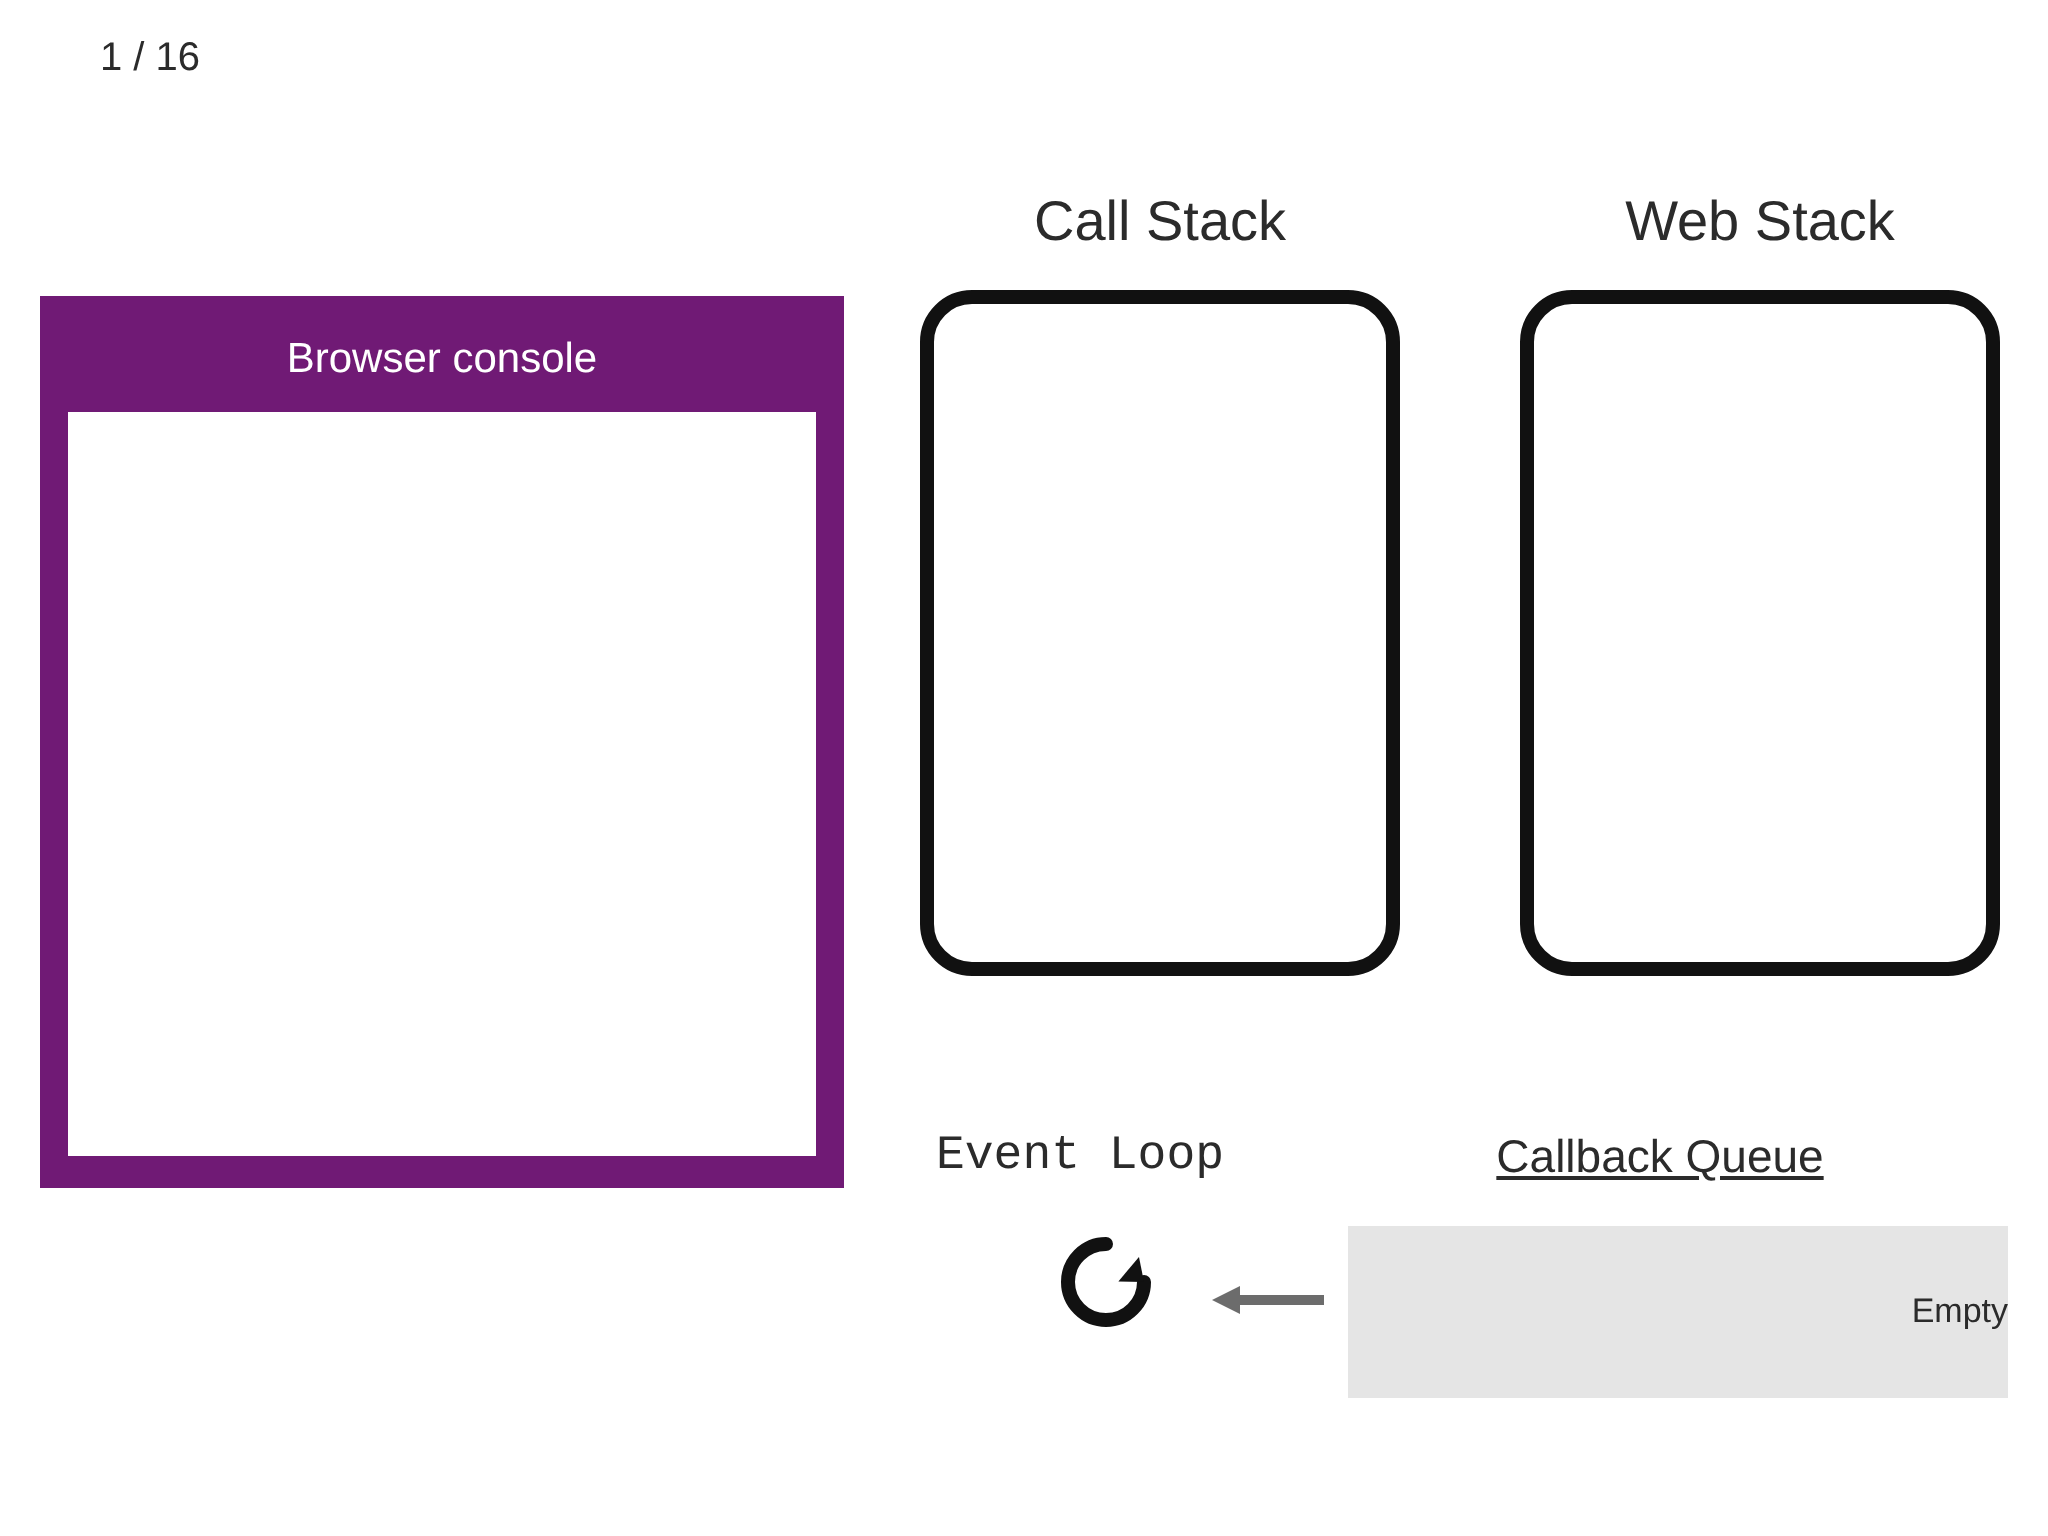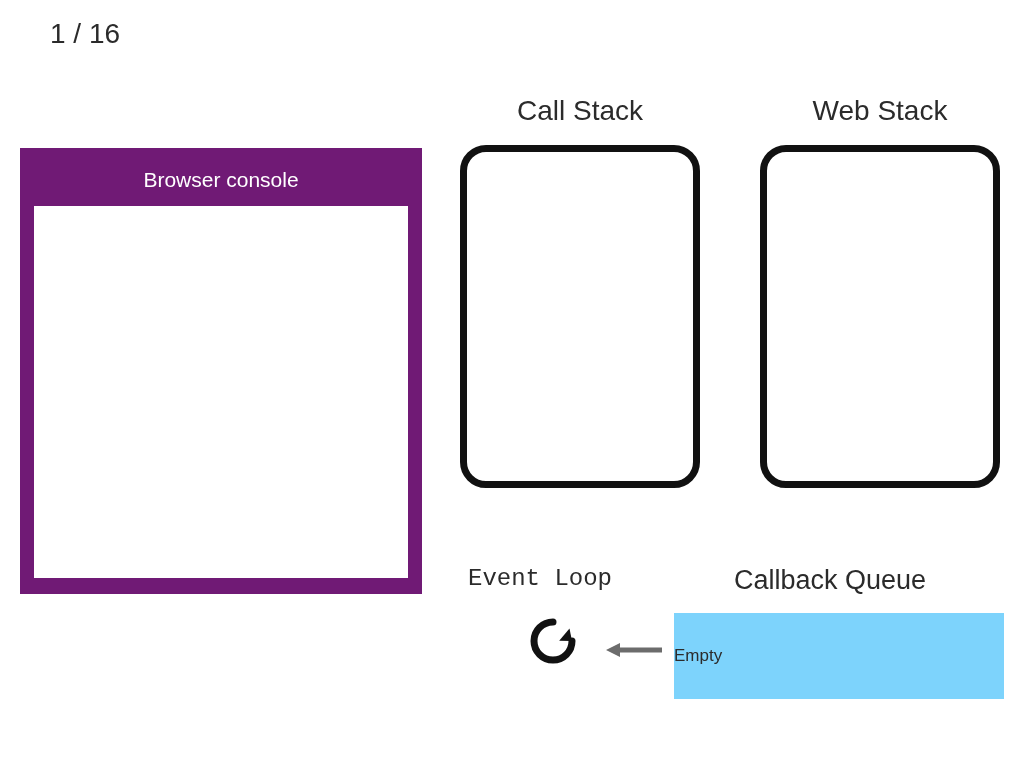--- a/index.html
+++ b/index.html
@@ -17,21 +17,21 @@
     position: relative;
     width: 1024px;
     height: 768px;
   }
 
   
   .step-counter {
     position: absolute;
     top: 18px;
     left: 50px;
-    font-size: 28px;
+    font-size: 20px;
     color: #2b2b2b;
   }
 
   
   .browser-console {
     position: absolute;
     top: 148px;
     left: 20px;
     width: 402px;
     height: 446px;
@@ -55,21 +55,21 @@
   .heading {
     position: absolute;
     font-size: 28px;
     color: #2b2b2b;
     text-align: center;
     width: 240px;
   }
   .heading.callstack { top: 95px;  left: 460px; }
   .heading.webapis   { top: 95px;  left: 760px; }
   .heading.eventloop { top: 565px; left: 440px; width: 200px; font-size: 24px; font-family: Liberation Mono, monospace; }
-  .heading.callback  { top: 565px; left: 700px; width: 260px; font-size: 27px; }
+  .heading.callback  { top: 565px; left: 700px; width: 260px; font-size: 23px; text-decoration: underline; }
 
   
   .rbox {
     position: absolute;
     border: 7px solid #111;
     border-radius: 26px;
     background: #fff;
   }
   .rbox.callstack { top: 145px; left: 460px; width: 240px; height: 343px; }
   .rbox.webapis   { top: 145px; left: 760px; width: 240px; height: 343px; }
@@ -92,24 +92,24 @@
     height: 20px;
   }
 
   
   .cbq {
     position: absolute;
     top: 613px;
     left: 674px;
     width: 330px;
     height: 86px;
-    background: #7dd3fc;
+    background: #e5e5e5;
     display: flex;
     align-items: center;
-    justify-content: flex-start;
+    justify-content: flex-end;
   }
   .cbq span {
     font-size: 17px;
     color: #2b2b2b;
   }
 </style>
 </head>
 <body>
 
 <div class="stage">

